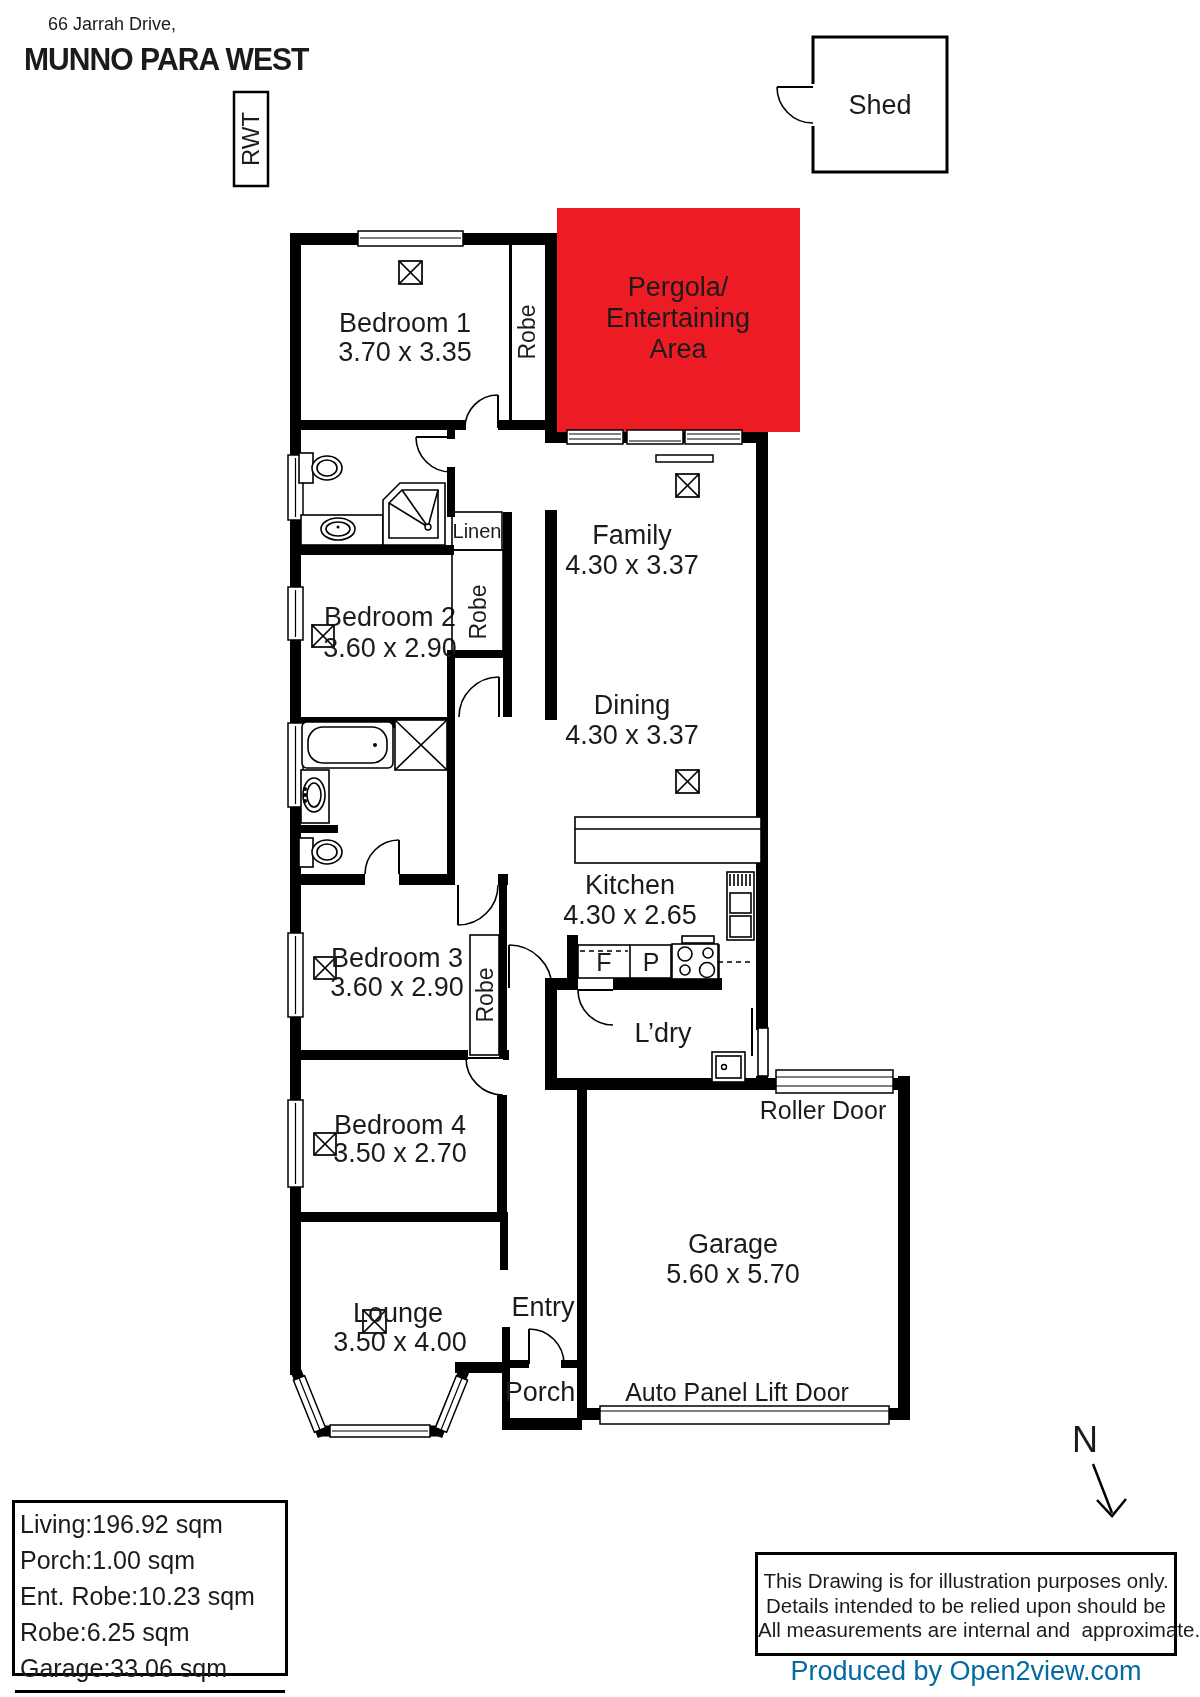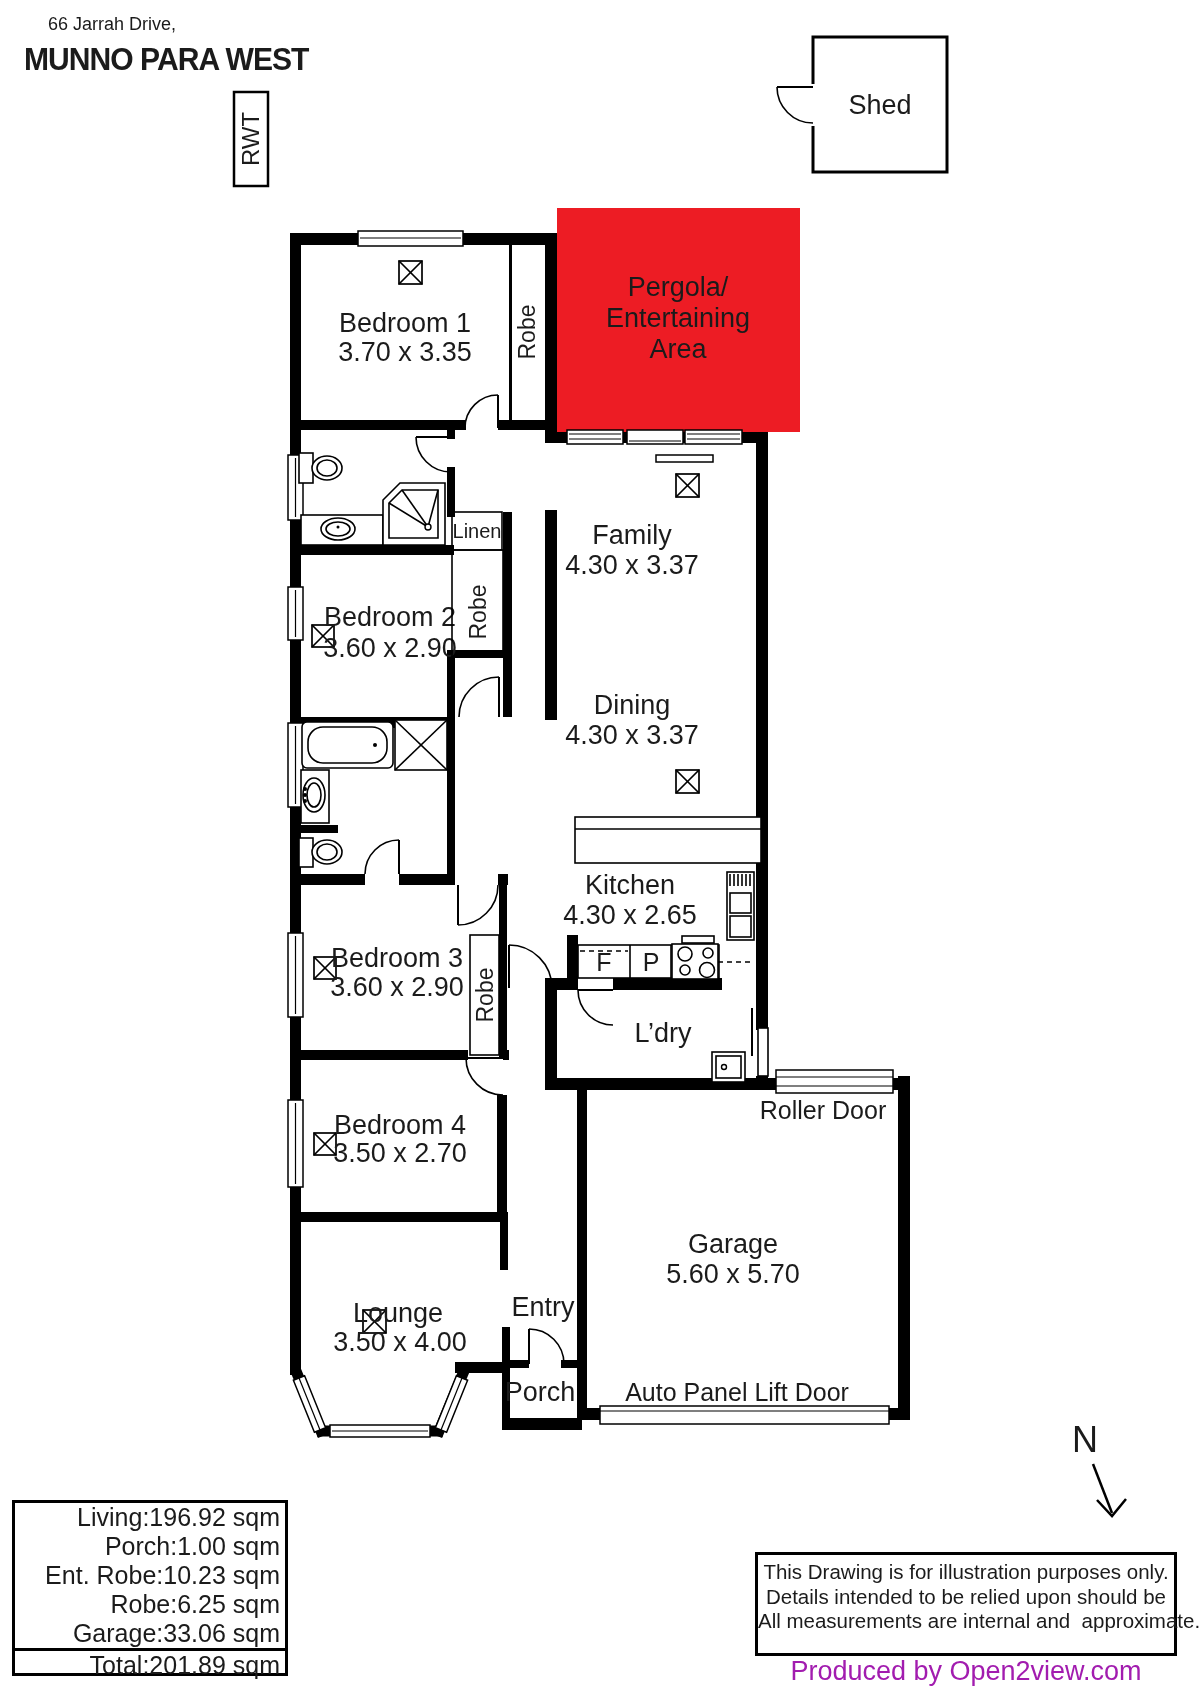--- a/index.html
+++ b/index.html
@@ -4,26 +4,26 @@
 <style>
   html,body{margin:0;padding:0;background:#fff;}
   .page{position:relative;width:1200px;height:1697px;background:#fff;overflow:hidden;
         font-family:"Liberation Sans",sans-serif;color:#1b1b1b;}
   .page svg{position:absolute;left:0;top:0;}
   svg text{font-family:"Liberation Sans",sans-serif;fill:#1b1b1b;}
   .hdr1{position:absolute;left:48px;top:14px;font-size:18px;letter-spacing:0px;}
   .hdr2{position:absolute;left:24px;top:42px;font-size:31px;font-weight:bold;letter-spacing:-1px;transform:scaleX(.97);transform-origin:left;}
   .area-table{position:absolute;left:12px;top:1500px;width:276px;height:176px;border:3px solid #000;
               box-sizing:border-box;font-size:25px;display:flex;flex-direction:column;}
-  .area-row{flex:1;display:flex;justify-content:flex-end;align-items:center;padding:0 5px;}
+  .area-row{flex:1;display:flex;justify-content:flex-start;align-items:center;padding:0 5px;margin-top:7px;}
   .area-row.total{border-top:3px solid #000;}
   .disclaimer{position:absolute;left:755px;top:1552px;width:422px;height:104px;border:3px solid #000;
-              box-sizing:border-box;text-align:center;font-size:20.5px;line-height:24.5px;padding-top:5px;}
+              box-sizing:border-box;text-align:center;font-size:20.5px;line-height:24.5px;padding-top:14px;}
   .disclaimer div{white-space:pre;}
-  .credit{position:absolute;left:755px;top:1656px;width:422px;text-align:center;font-size:27px;color:#a21caf;}
+  .credit{position:absolute;left:755px;top:1656px;width:422px;text-align:center;font-size:27px;color:#0369a1;}
   .wall{fill:#000;}
   .fix{fill:#fff;stroke:#000;stroke-width:1.6;}
   .thin{fill:none;stroke:#000;stroke-width:1.6;}
   .door{fill:none;stroke:#000;stroke-width:2;}
   .arc{fill:none;stroke:#000;stroke-width:1.6;}
   .win{fill:#fff;stroke:#000;stroke-width:1.5;}
   .rname{font-size:27px;}
   .rdims{font-size:27px;}
   .small{font-size:25px;}
   .robe{font-size:23px;}

